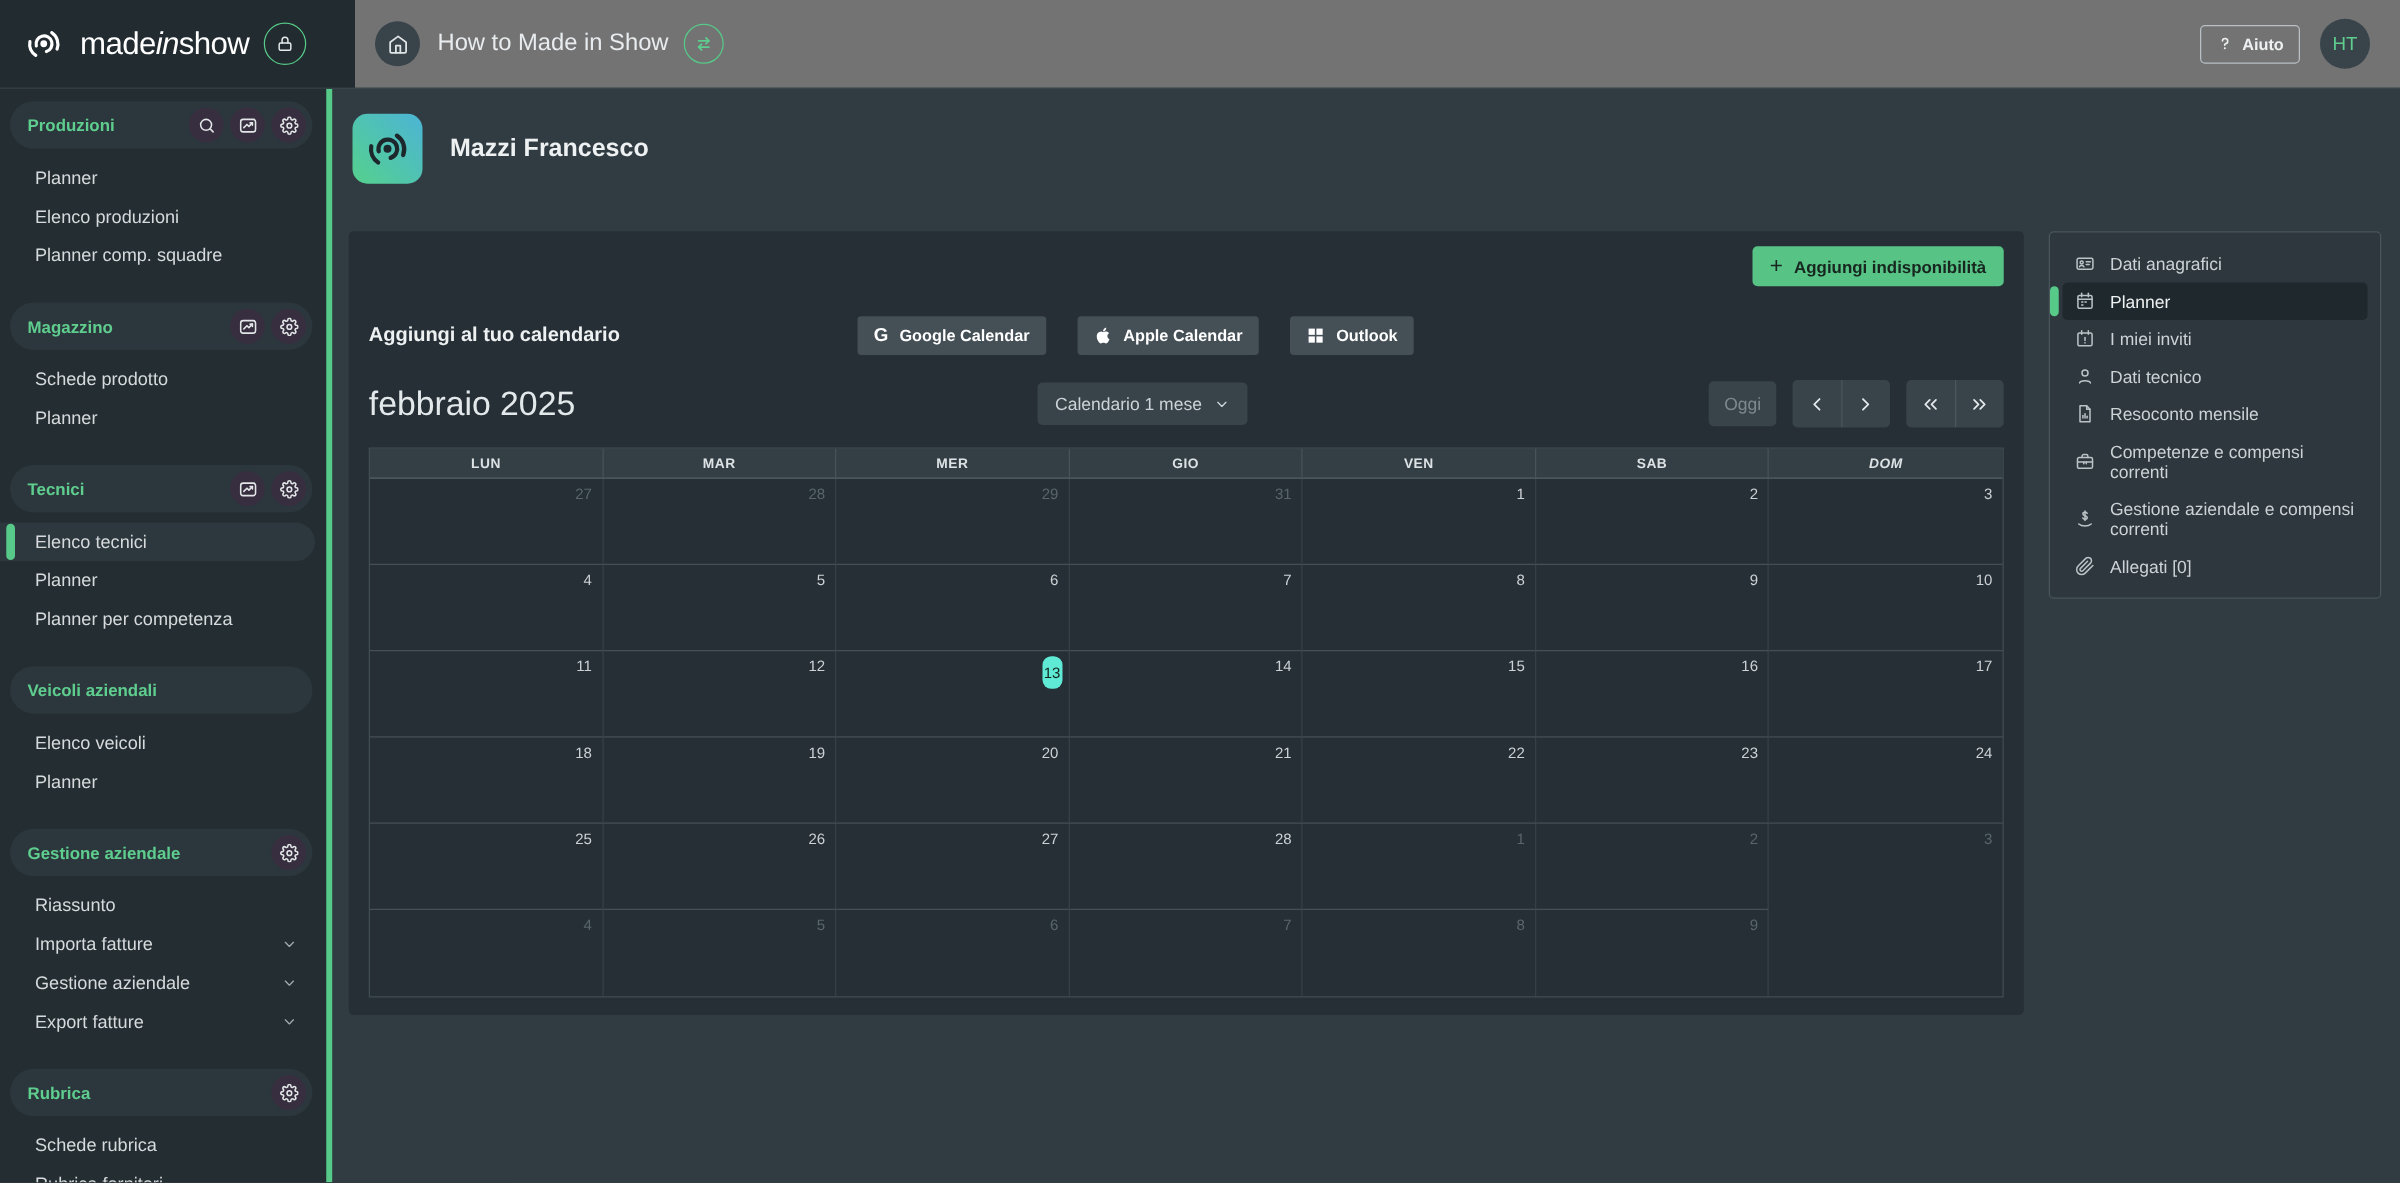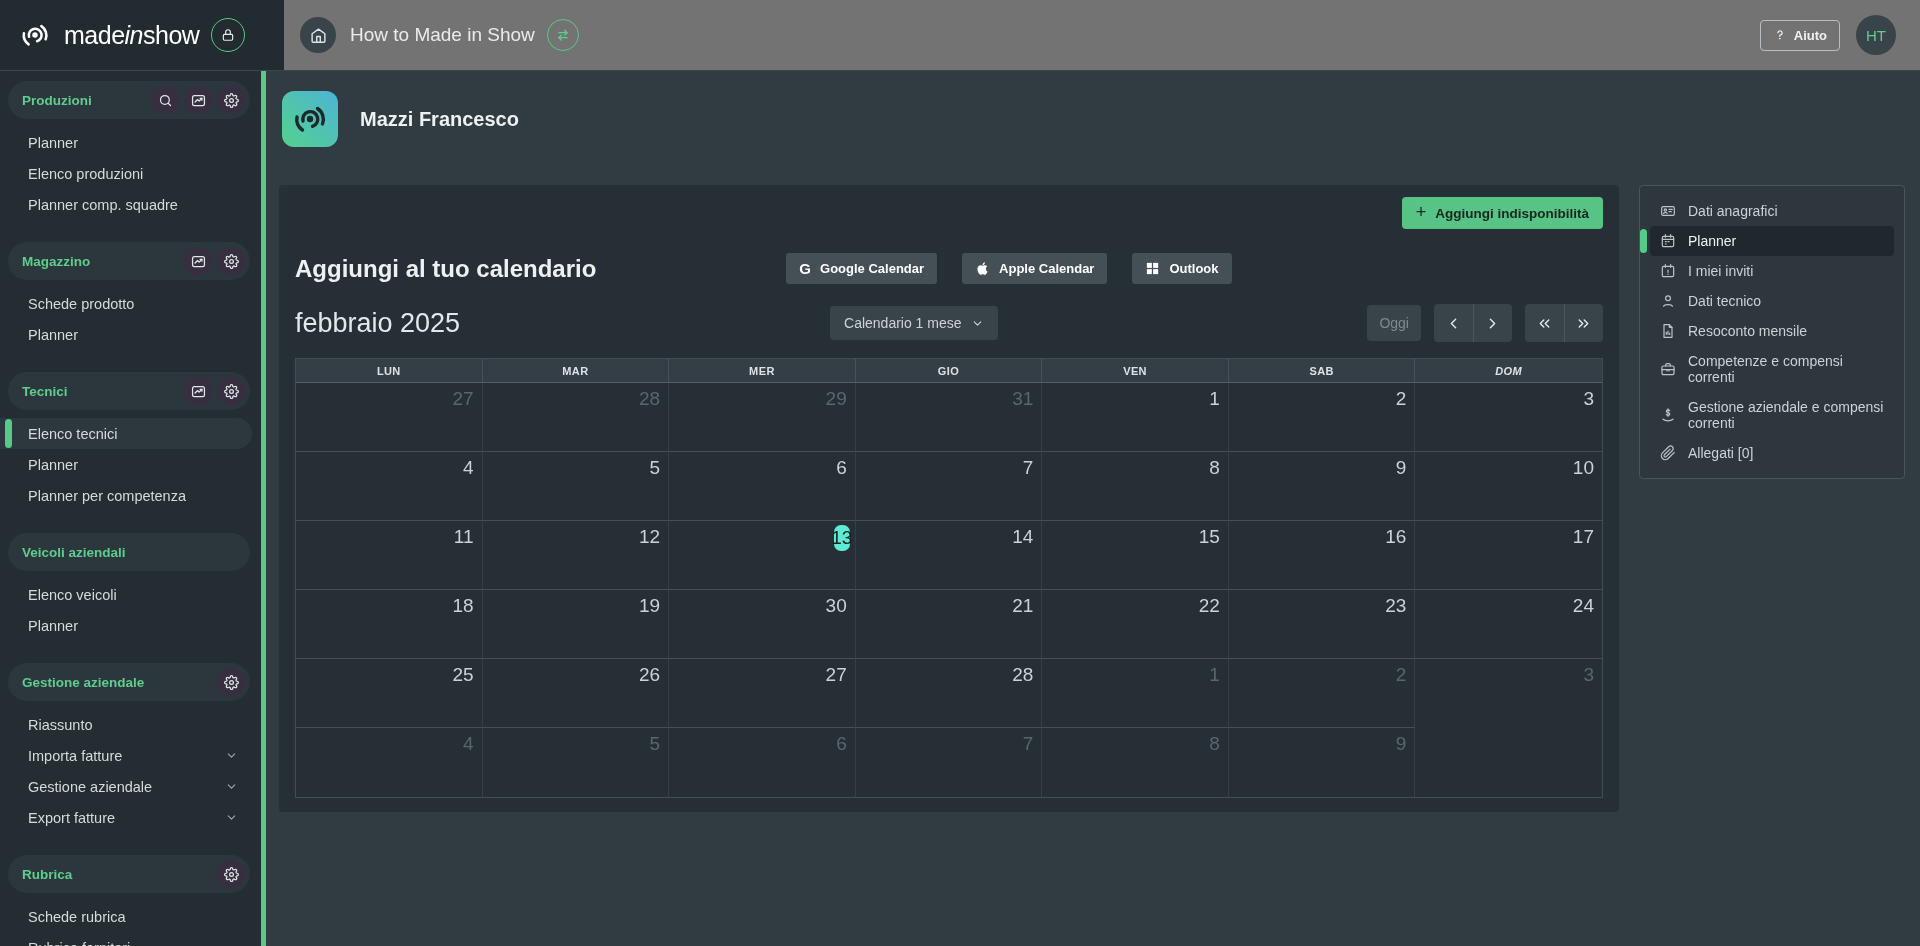--- a/index.html
+++ b/index.html
@@ -56,21 +56,21 @@
   .avatar-sq svg{width:40px;height:40px;}
   .profile-name{font-size:20px;font-weight:700;color:#eef1f2;}
   .content-row{display:flex;align-items:flex-start;margin:38px 15px 0 13px;gap:20px;}
 
   
   .panel{flex:1;min-width:0;background:#262f36;border-radius:4px;padding:12px 16px 14px;}
   .panel-top{display:flex;justify-content:flex-end;}
   .add-btn{height:32px;background:#57c385;color:#17261f;border:none;border-radius:4px;font-size:13.5px;font-weight:700;display:flex;align-items:center;gap:9px;padding:0 14px;cursor:pointer;font-family:inherit;}
   .add-btn .plus{font-size:18px;font-weight:500;line-height:1;margin-top:-2px;}
   .cal-add-row{display:flex;align-items:center;margin-top:24px;}
-  .add-cal-heading{font-size:24px;font-weight:700;color:#eef1f2;margin:0;}
+  .add-cal-heading{font-size:16px;font-weight:700;color:#eef1f2;margin:0;}
   .cal-btns{display:flex;gap:25px;margin-left:190px;}
   .cal-btn{height:31px;background:#454f56;color:#fff;font-weight:700;font-size:13px;border-radius:3px;display:flex;align-items:center;gap:9px;padding:0 13px;border:none;cursor:pointer;font-family:inherit;}
   .cal-btn-icon{display:flex;align-items:center;}
   .cal-btn-icon svg{width:15px;height:15px;}
   .g-glyph{font-size:15px;font-weight:700;color:#fff;line-height:1;}
   .month-row{display:flex;align-items:center;margin-top:20px;}
   .month-title{font-size:27px;font-weight:400;color:#e3e8ea;}
   .view-btn{margin-left:auto;height:34px;background:#39434a;border-radius:4px;color:#cdd4d8;font-size:14px;display:flex;align-items:center;gap:9px;padding:0 14px;border:none;cursor:pointer;font-family:inherit;}
   .view-btn svg{width:13px;height:13px;stroke:#cdd4d8;fill:none;stroke-width:2;stroke-linecap:round;stroke-linejoin:round;}
   .month-nav{margin-left:auto;display:flex;align-items:center;}
@@ -82,21 +82,21 @@
 
   
   .cal-grid{margin-top:16px;border:1px solid #414c53;}
   .cal-head{display:grid;grid-template-columns:repeat(7,1fr);background:#333e45;border-bottom:1px solid #545f67;}
   .cal-head-cell{height:23px;display:flex;align-items:center;justify-content:center;color:#dde2e4;font-size:11px;font-weight:700;letter-spacing:.4px;border-right:1px solid #47525a;}
   .cal-head-cell:last-child{border-right:none;font-style:italic;}
   .cal-body{display:grid;grid-template-columns:repeat(7,1fr);grid-auto-rows:69px;}
   .cal-cell{border-right:1px solid rgba(255,255,255,.08);border-bottom:1px solid rgba(255,255,255,.15);position:relative;cursor:pointer;}
   .cal-cell:nth-child(7n){border-right:none;}
   .cal-cell:nth-last-child(-n+7){border-bottom:none;}
-  .cal-date{position:absolute;top:5px;right:8px;font-size:19px;color:#ccd2d5;}
+  .cal-date{position:absolute;top:5px;right:8px;font-size:12px;color:#ccd2d5;}
   .cal-cell.out .cal-date{color:#5a656c;}
   .cal-date.today{background:#5eead4;color:#14231c;width:16px;height:26px;display:flex;align-items:center;justify-content:center;border-radius:7px;top:4px;right:5px;font-weight:500;}
 
   
   .right-menu{width:266px;flex:0 0 266px;border:1px solid #49545b;border-radius:4px;padding:10px;background:#2d373d;box-sizing:border-box;}
   .rm-item{display:flex;align-items:center;gap:12px;padding:7px 10px;color:#ccd2d5;font-size:14px;position:relative;border-radius:4px;line-height:16px;cursor:pointer;}
   .rm-icon{display:flex;flex:0 0 auto;}
   .rm-icon svg{width:16px;height:16px;stroke:#bcc4c8;fill:none;stroke-width:1.8;stroke-linecap:round;stroke-linejoin:round;}
   .rm-item.active{background:#1f282d;color:#eef1f2;}
   .rm-item.active::before{content:"";position:absolute;left:-10px;top:3px;bottom:3px;width:7px;background:#57c988;border-radius:4px;}
@@ -549,21 +549,21 @@
 
   <div class="cal-cell">
     <span class="cal-date">18</span>
   </div>
 
   <div class="cal-cell">
     <span class="cal-date">19</span>
   </div>
 
   <div class="cal-cell">
-    <span class="cal-date">30</span>
+    <span class="cal-date">20</span>
   </div>
 
   <div class="cal-cell">
     <span class="cal-date">21</span>
   </div>
 
   <div class="cal-cell">
     <span class="cal-date">22</span>
   </div>
 

